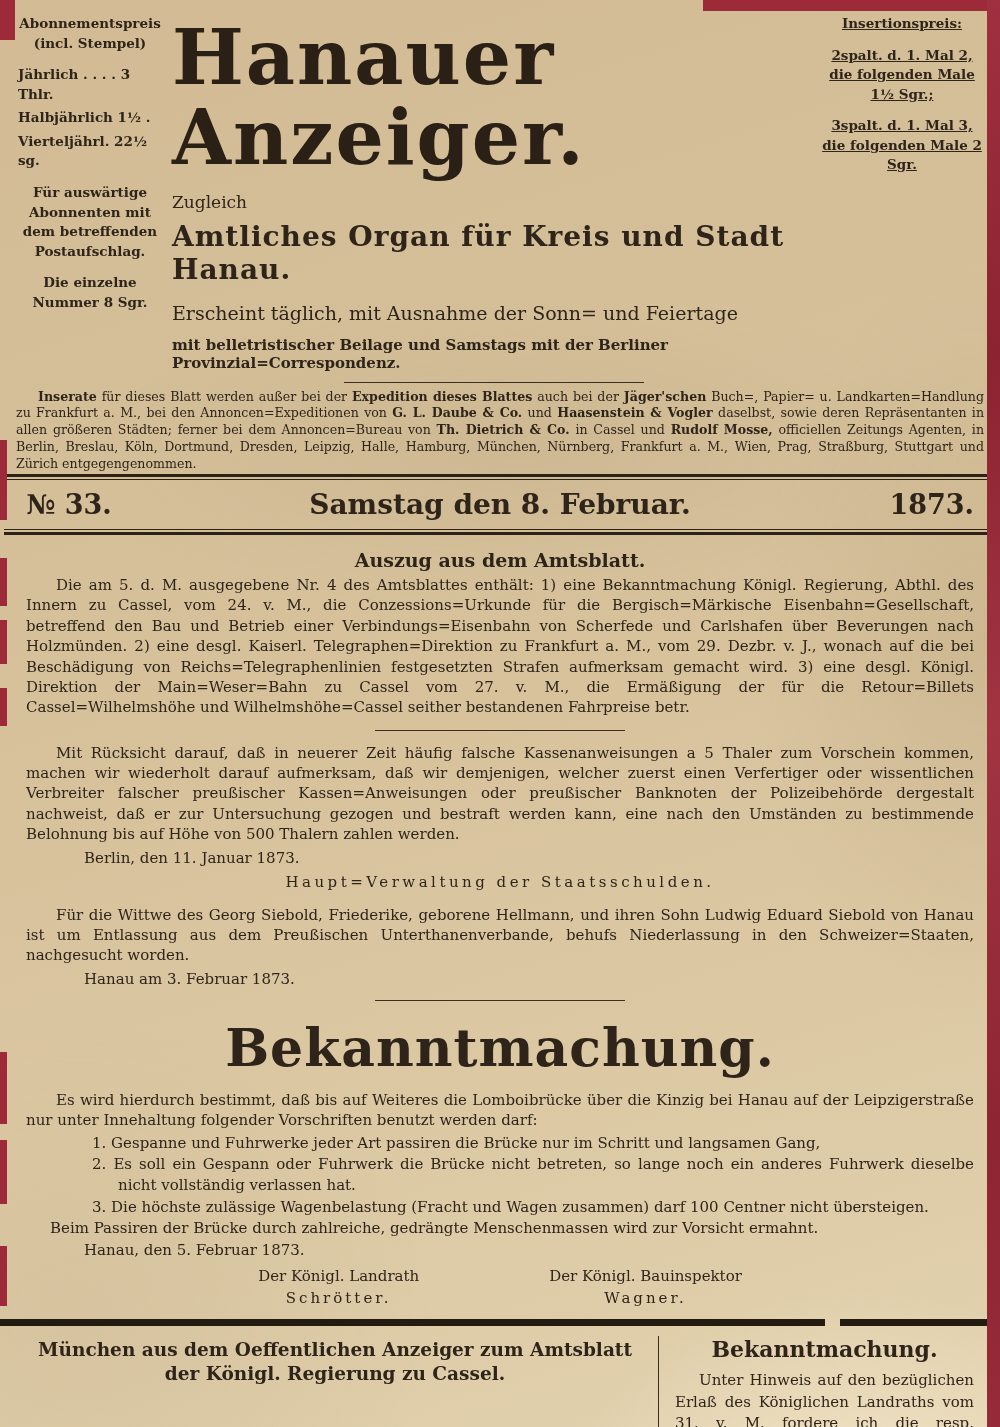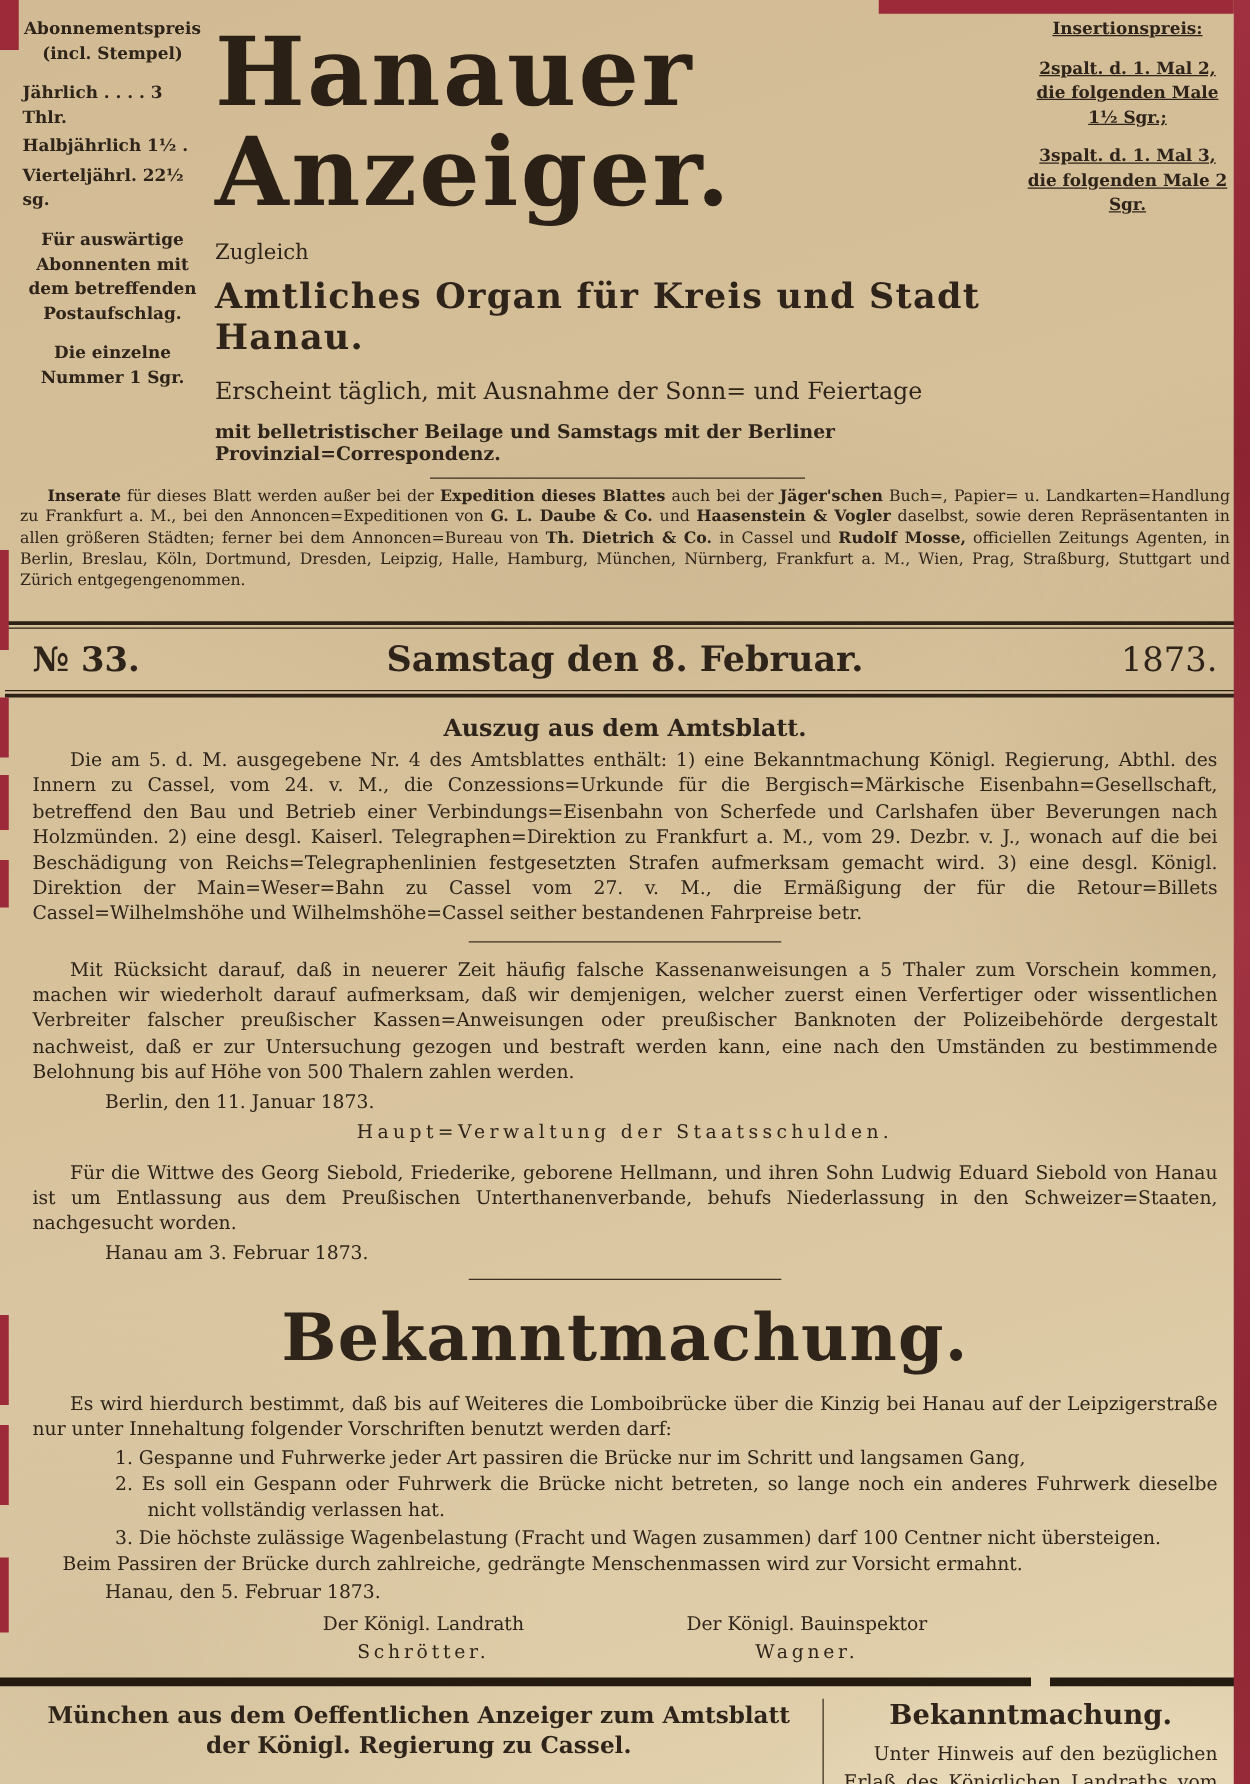--- a/index.html
+++ b/index.html
@@ -47,35 +47,35 @@
     margin-top:4px;color:#2a2016;
     font-family:"DejaVu Serif","Liberation Serif",serif;
   }
   .zugleich{font-size:17px;margin-top:14px;}
   .organ{font-size:28px;font-weight:bold;margin-top:8px;letter-spacing:1px;}
   .erscheint{font-size:19px;margin-top:16px;}
   .beilage{font-size:15px;font-weight:bold;margin-top:12px;}
   .mini-rule{width:300px;border-top:1.5px solid #3a2f20;margin:10px auto 0;}
 
   .inserate{
-    padding:6px 16px 24px;font-size:12.6px;line-height:1.34;text-align:justify;
+    padding:6px 16px 1px;font-size:12.6px;line-height:1.34;text-align:justify;
   }
   .inserate .b{font-weight:bold;}
   .inserate .ind{display:inline-block;width:22px;}
 
   .dline{margin:0 4px;}
   .dline .thick{border-top:3px solid #2c2215;}
   .dline .thin{border-top:1px solid #2c2215;margin-top:2px;}
   .dateline{
     display:flex;align-items:baseline;justify-content:space-between;
     padding:8px 26px 6px;
   }
   .issue-no{font-size:27px;font-weight:bold;flex:0 0 180px;text-align:left;}
   .issue-date{font-size:28px;font-weight:bold;flex:1 1 auto;text-align:center;}
-  .issue-year{font-size:27px;font-weight:normal;flex:0 0 180px;text-align:right;}
+  .issue-year{font-size:27px;font-weight:bold;flex:0 0 180px;text-align:right;}
 
   main{padding:4px 26px 0;}
   .sec-head{text-align:center;font-weight:bold;font-size:19px;margin:10px 0 4px;}
   .sec-head-lg{text-align:center;font-weight:bold;font-size:23px;margin:14px 0 8px;letter-spacing:.5px;}
   .body-p{font-size:15px;line-height:1.36;text-align:justify;text-indent:30px;margin:2px 0;}
   .place-line{font-size:15px;margin:4px 0 2px;padding-left:58px;}
   .sig-center{font-size:15px;text-align:center;letter-spacing:3.5px;margin:6px 0 4px;}
   .short-rule{width:250px;border-top:1.5px solid #3a2f20;margin:12px auto;}
 
   .big-head{text-align:center;font-weight:bold;font-size:52px;margin:16px 0 12px;letter-spacing:1px;}
@@ -122,21 +122,21 @@
       <div class="blk">
         <div>Abonnementspreis</div>
         <div>(incl. Stempel)</div>
       </div>
       <div class="blk prices">
         <div>Jährlich . . . . 3 Thlr.</div>
         <div>Halbjährlich 1½ .</div>
         <div>Vierteljährl. 22½ sg.</div>
       </div>
       <div class="blk">Für auswärtige Abonnenten mit dem betreffenden Postaufschlag.</div>
-      <div class="blk">Die einzelne Nummer 1 Sgr.</div>
+      <div class="blk">Die einzelne Nummer 8 Sgr.</div>
     </div>
 
     <div class="mh-center">
       <div class="paper-title">Hanauer Anzeiger.</div>
       <div class="zugleich">Zugleich</div>
       <div class="organ">Amtliches Organ für Kreis und Stadt Hanau.</div>
       <div class="erscheint">Erscheint täglich, mit Ausnahme der Sonn= und Feiertage</div>
       <div class="beilage">mit belletristischer Beilage und Samstags mit der Berliner Provinzial=Correspondenz.</div>
       <div class="mini-rule"></div>
     </div>

